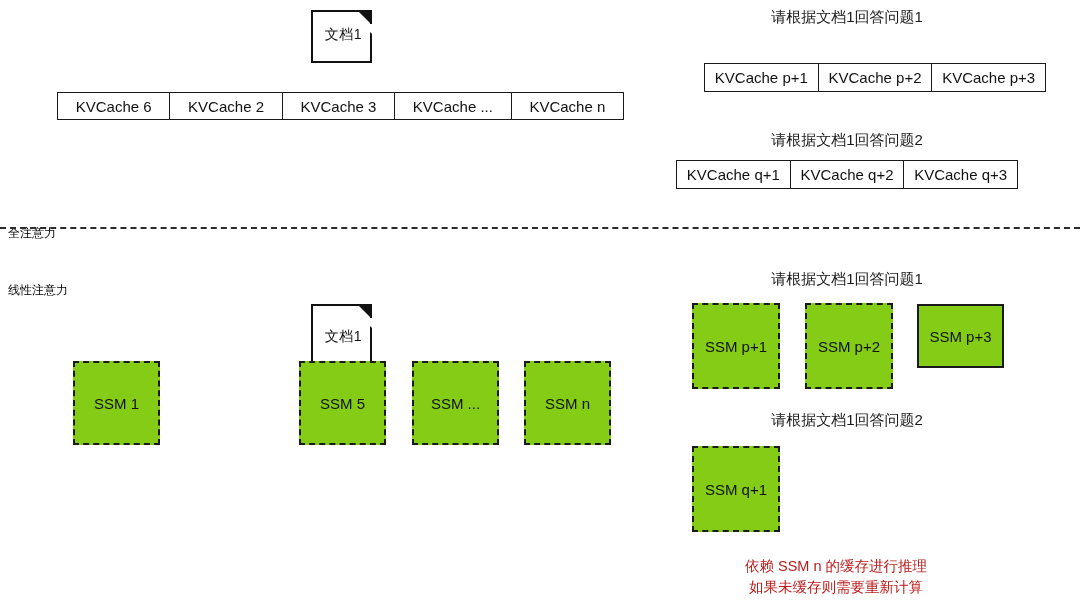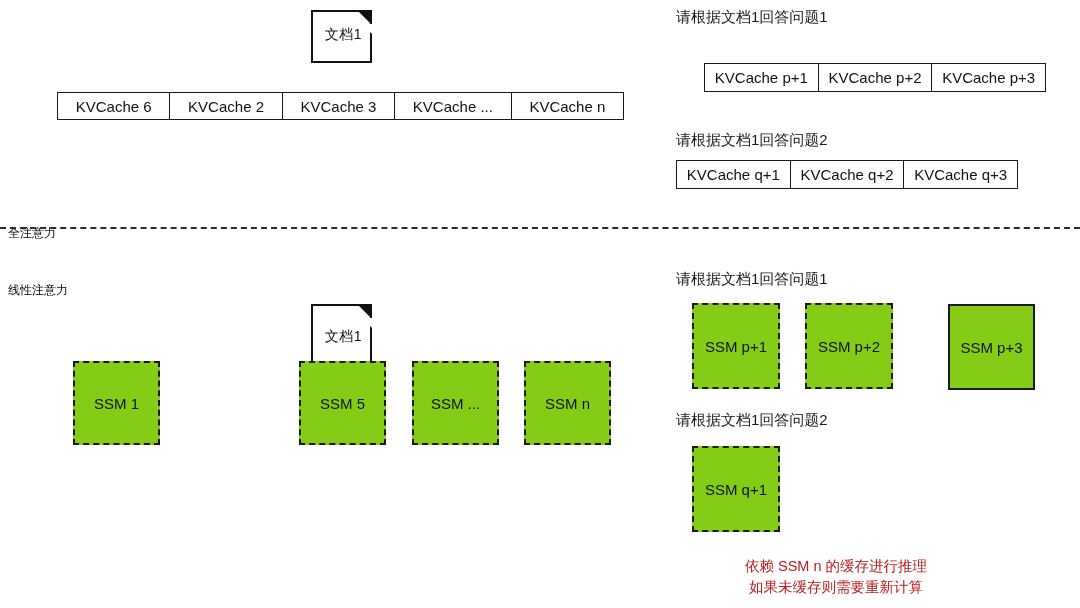--- a/index.html
+++ b/index.html
@@ -89,21 +89,21 @@
     color: #111111;
     white-space: nowrap;
     background: #ffffff;
   }
   .cache-cell:last-child { border-right: none; }
 
   
   .prompt {
     font-size: 15px;
     color: #1a1a1a;
-    text-align: left;
+    text-align: center;
     white-space: nowrap;
   }
 
   
   .ssm-box {
     border: 2px dashed #1a1a1a;
     background: #84cc16;
     display: flex;
     align-items: center;
     justify-content: center;
@@ -176,21 +176,21 @@
 
   <div class="abs ssm-box" style="left:73px; top:361px; width:87px; height:84px;">SSM 1</div>
   <div class="abs ssm-box" style="left:299px; top:361px; width:87px; height:84px;">SSM 5</div>
   <div class="abs ssm-box" style="left:412px; top:361px; width:87px; height:84px;">SSM ...</div>
   <div class="abs ssm-box" style="left:524px; top:361px; width:87px; height:84px;">SSM n</div>
 
   <div class="abs prompt" style="left:676px; top:270px; width:342px;">请根据文档1回答问题1</div>
 
   <div class="abs ssm-box" style="left:692px; top:303px; width:88px; height:86px;">SSM p+1</div>
   <div class="abs ssm-box" style="left:805px; top:303px; width:88px; height:86px;">SSM p+2</div>
-  <div class="abs ssm-box solid" style="left:917px; top:304px; width:87px; height:86px;margin-left:31px;">SSM p+3</div>
+  <div class="abs ssm-box solid" style="left:917px; top:304px; width:87px; height:64px;">SSM p+3</div>
 
   <div class="abs prompt" style="left:676px; top:411px; width:342px;">请根据文档1回答问题2</div>
 
   <div class="abs ssm-box" style="left:692px; top:446px; width:88px; height:86px;">SSM q+1</div>
 
   <div class="abs footnote" style="left:636px; top:556px; width:400px;">
     <div>依赖 SSM n 的缓存进行推理</div>
     <div>如果未缓存则需要重新计算</div>
   </div>
 

